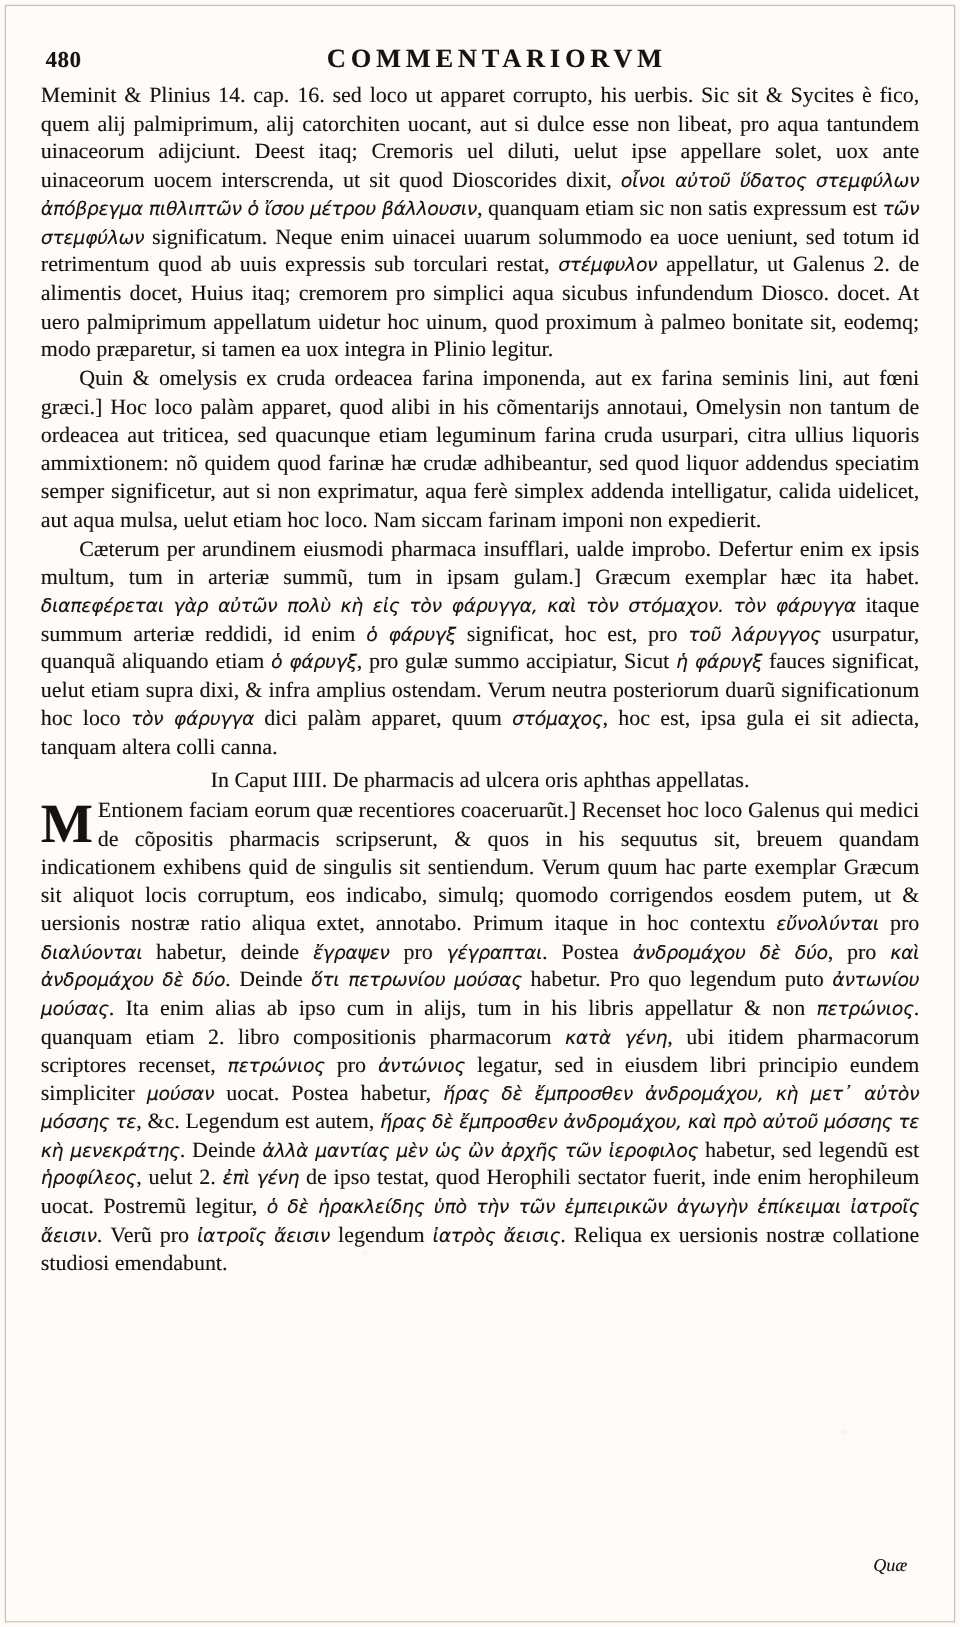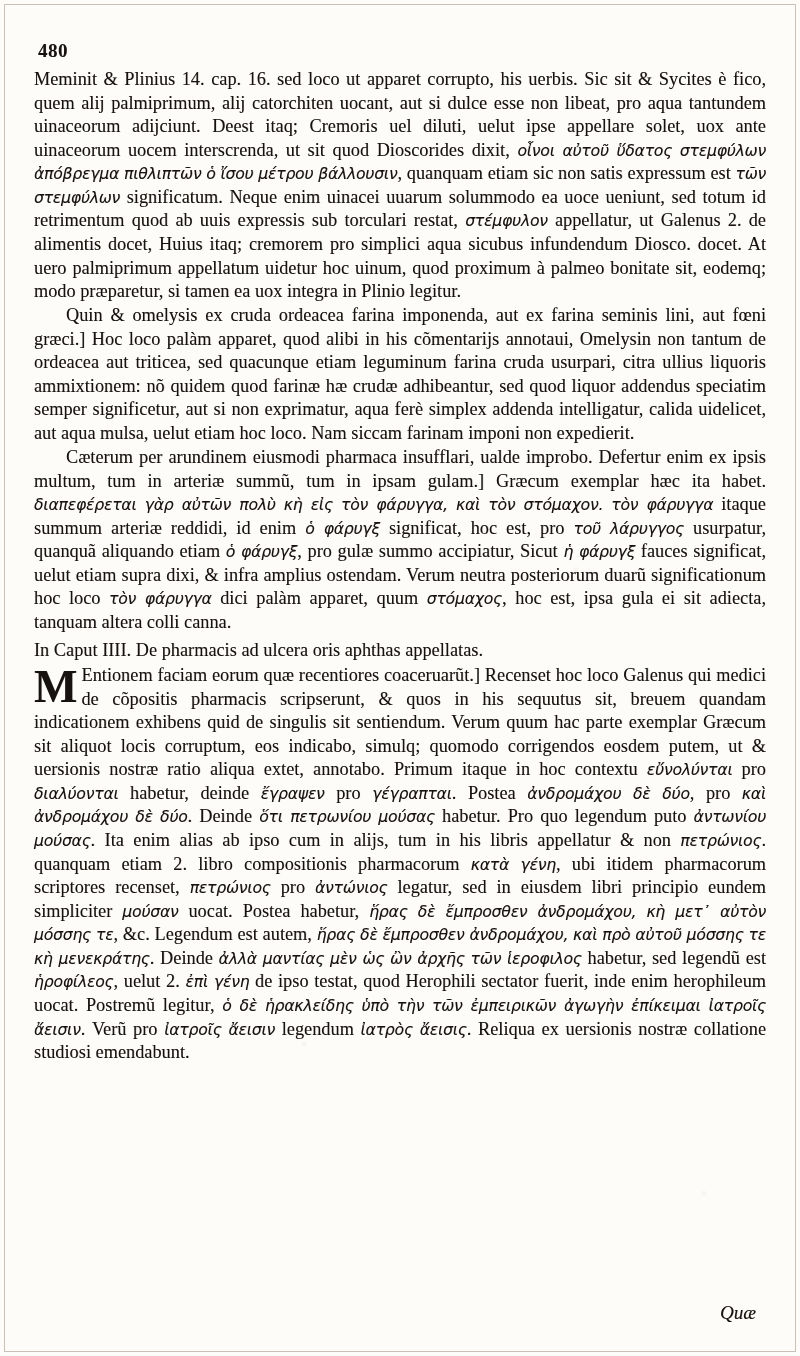--- a/index.html
+++ b/index.html
@@ -81,20 +81,21 @@
   }
 
   .greek {
     font-family: "DejaVu Sans", sans-serif;
     font-size: 15.6px;
     font-style: italic;
     letter-spacing: -0.2px;
   }
 
   .chapter-head {
+    text-align: center;
     margin: 4px 0 2px 0;
     font-size: 18.2px;
   }
 
   .dropcap-block {
     position: relative;
     min-height: 46px;
   }
   .dropcap {
     float: left;
@@ -102,39 +103,40 @@
     line-height: 0.82;
     font-weight: bold;
     padding: 2px 4px 0 0;
     margin-top: 2px;
     font-family: "Liberation Serif", serif;
   }
 
   .footer {
     position: absolute;
     right: 44px;
-    bottom: 32px;
-    font-size: 19px;
+    bottom: 42px;
+    font-size: 15px;
     font-style: italic;
     color: #181310;
   }
 
   .ink {
     
     text-shadow: 0.35px 0 0 rgba(20,15,10,0.35);
   }
 </style>
 </head>
 <body>
 
 <div class="page">
   <div class="page-border"></div>
 
   <div class="header">
     <div class="folio ink">480</div>
+    <div class="running-title ink">COMMENTARIORVM</div>
   </div>
 
   <div class="body ink">
 
     <p class="para"><span>Meminit &amp; Plinius 14. cap. 16. sed loco ut apparet corrupto, his uerbis. Sic sit &amp; Sycites è fico, quem alij palmiprimum, alij catorchiten uocant, aut si dulce esse non libeat, pro aqua tantundem uinaceorum adijciunt. Deest itaq; Cremoris uel diluti, uelut ipse appellare solet, uox ante uinaceorum uocem interscrenda, ut sit quod Dioscorides dixit, </span><span class="greek">οἶνοι αὐτοῦ ὕδατος στεμφύλων ἀπόβρεγμα πιθλιπτῶν ὁ ἴσου μέτρου βάλλουσιν</span><span>, quanquam etiam sic non satis expressum est </span><span class="greek">τῶν στεμφύλων</span><span> significatum. Neque enim uinacei uuarum solummodo ea uoce ueniunt, sed totum id retrimentum quod ab uuis expressis sub torculari restat, </span><span class="greek">στέμφυλον</span><span> appellatur, ut Galenus 2. de alimentis docet, Huius itaq; cremorem pro simplici aqua sicubus infundendum Diosco. docet. At uero palmiprimum appellatum uidetur hoc uinum, quod proximum à palmeo bonitate sit, eodemq; modo præparetur, si tamen ea uox integra in Plinio legitur.</span></p>
     <p class="para indent"><span>Quin &amp; omelysis ex cruda ordeacea farina imponenda, aut ex farina seminis lini, aut fœni græci.] Hoc loco palàm apparet, quod alibi in his cõmentarijs annotaui, Omelysin non tantum de ordeacea aut triticea, sed quacunque etiam leguminum farina cruda usurpari, citra ullius liquoris ammixtionem: nõ quidem quod farinæ hæ crudæ adhibeantur, sed quod liquor addendus speciatim semper significetur, aut si non exprimatur, aqua ferè simplex addenda intelligatur, calida uidelicet, aut aqua mulsa, uelut etiam hoc loco. Nam siccam farinam imponi non expedierit.</span></p>
     <p class="para indent"><span>Cæterum per arundinem eiusmodi pharmaca insufflari, ualde improbo. Defertur enim ex ipsis multum, tum in arteriæ summũ, tum in ipsam gulam.] Græcum exemplar hæc ita habet. </span><span class="greek">διαπεφέρεται γὰρ αὐτῶν πολὺ κὴ εἰς τὸν φάρυγγα, καὶ τὸν στόμαχον.</span><span> </span><span class="greek">τὸν φάρυγγα</span><span> itaque summum arteriæ reddidi, id enim </span><span class="greek">ὁ φάρυγξ</span><span> significat, hoc est, pro </span><span class="greek">τοῦ λάρυγγος</span><span> usurpatur, quanquã aliquando etiam </span><span class="greek">ὁ φάρυγξ</span><span>, pro gulæ summo accipiatur, Sicut </span><span class="greek">ἡ φάρυγξ</span><span> fauces significat, uelut etiam supra dixi, &amp; infra amplius ostendam. Verum neutra posteriorum duarũ significationum hoc loco </span><span class="greek">τὸν φάρυγγα</span><span> dici palàm apparet, quum </span><span class="greek">στόμαχος</span><span>, hoc est, ipsa gula ei sit adiecta, tanquam altera colli canna.</span></p>
 
     <div class="chapter-head">In Caput IIII. De pharmacis ad ulcera oris aphthas appellatas.</div>
 

